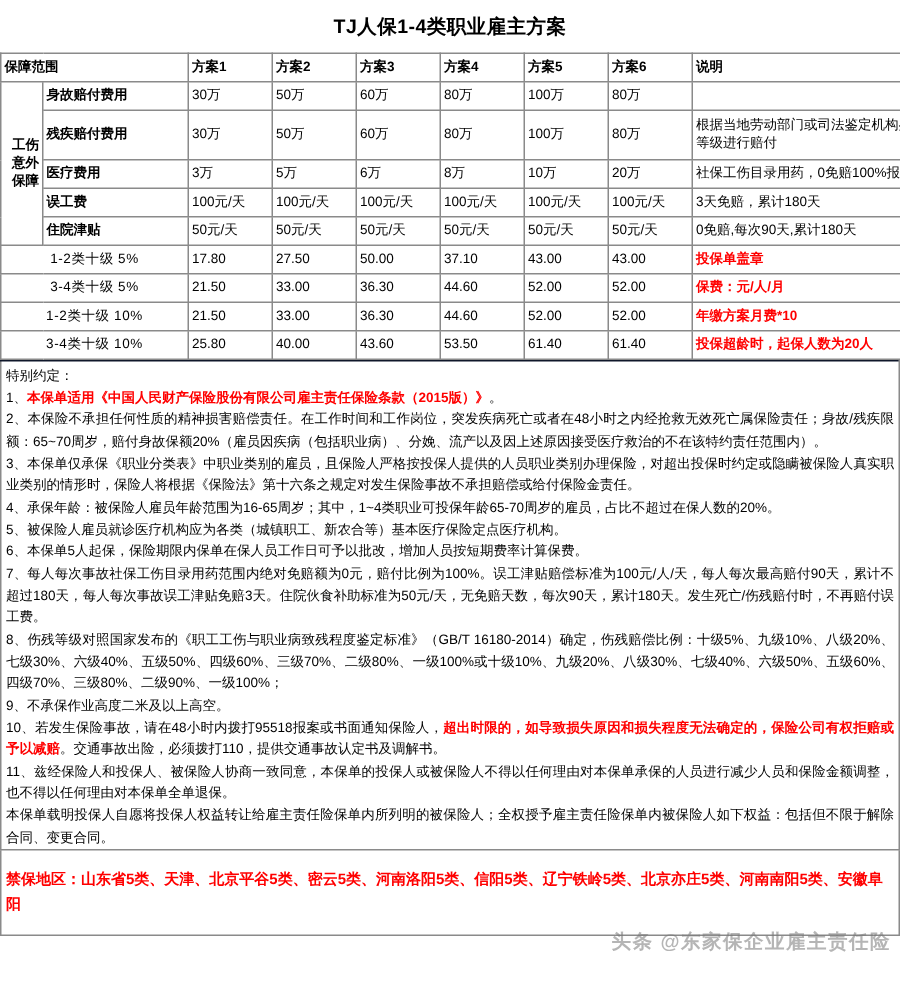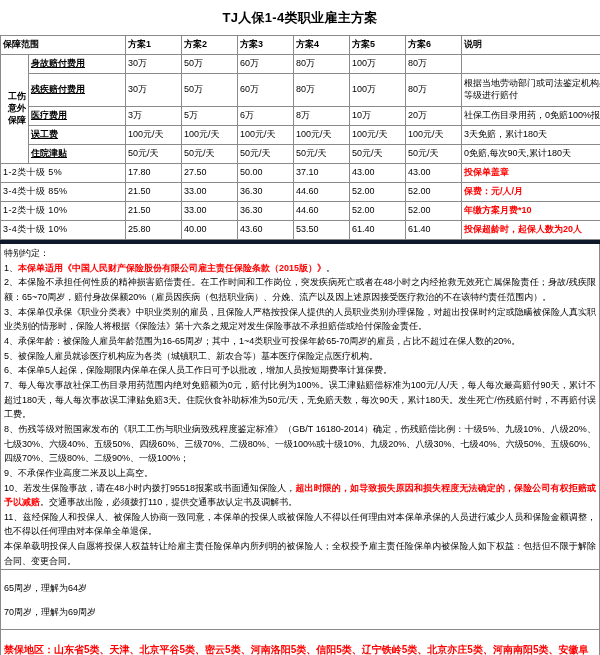--- a/index.html
+++ b/index.html
@@ -53,29 +53,29 @@
     height: 19px;
     margin-left: 32px;
   }
   .vmerge {
     font-weight: bold;
     text-align: right;
     font-size: 9.5px;
     line-height: 1.5;
     padding: 0 3px;
   }
-  .itemcell { font-weight: bold; text-decoration: underline; }
+  .itemcell { font-weight: bold; }
   .plancell { }
   .notecell { }
   .rowh-1 { height: 19px; }
   .rowh-2 { height: 33px; }
 
   
   .rate-label {
-    text-align: left;
+    text-align: center;
     font-size: 9.5px;
     letter-spacing: 0.4px;
   }
   .rate-val {
     text-align: left;
     font-size: 10px;
     padding-right: 3px;
   }
   .rate-note {
     color: #ff0000;
@@ -90,21 +90,21 @@
     table-layout: fixed;
   }
   .clause-table td {
     border: 1px solid #8a8a8a;
     border-top: none;
     font-size: 9px;
     padding: 2px 3px 1px 3px;
     line-height: 1.62;
     vertical-align: top;
   }
-  .clause-table td.first { border-top: 4px solid #0f172a; }
+  .clause-table td.first { border-top: 1px solid #0f172a; }
   .clause-body p {
     margin: 0 0 0 0;
     font-size: 9px;
     line-height: 1.63;
     text-align: justify;
   }
   .clause-body p.heading { margin-bottom: 0px; }
   .red { color: #ff0000; font-weight: bold; }
   .agenote { font-size: 9px; line-height: 1.6; }
   .banned {
@@ -216,21 +216,21 @@
         <td class="rate-label" colspan="2">1-2类十级 5%</td>
         <td class="rate-val">17.80</td>
         <td class="rate-val">27.50</td>
         <td class="rate-val">50.00</td>
         <td class="rate-val">37.10</td>
         <td class="rate-val">43.00</td>
         <td class="rate-val">43.00</td>
         <td class="rate-note">投保单盖章</td>
       </tr>
       <tr class="rowh-1">
-        <td class="rate-label" colspan="2">3-4类十级 85%</td>
+        <td class="rate-label" colspan="2">3-4类十级 5%</td>
         <td class="rate-val">21.50</td>
         <td class="rate-val">33.00</td>
         <td class="rate-val">36.30</td>
         <td class="rate-val">44.60</td>
         <td class="rate-val">52.00</td>
         <td class="rate-val">52.00</td>
         <td class="rate-note">保费：元/人/月</td>
       </tr>
       <tr class="rowh-1">
         <td class="rate-label" colspan="2">1-2类十级 10%</td>
@@ -271,26 +271,21 @@
               <p><span>8、</span><span>伤残等级对照国家发布的《职工工伤与职业病致残程度鉴定标准》（GB/T 16180-2014）确定，伤残赔偿比例：十级5%、九级10%、八级20%、七级30%、六级40%、五级50%、四级60%、三级70%、二级80%、一级100%或十级10%、九级20%、八级30%、七级40%、六级50%、五级60%、四级70%、三级80%、二级90%、一级100%；</span></p>
               <p><span>9、</span><span>不承保作业高度二米及以上高空。</span></p>
               <p><span>10、</span><span>若发生保险事故，请在48小时内拨打95518报案或书面通知保险人，</span><span class="red">超出时限的，如导致损失原因和损失程度无法确定的，保险公司有权拒赔或予以减赔</span><span>。交通事故出险，必须拨打110，提供交通事故认定书及调解书。</span></p>
               <p><span>11、</span><span>兹经保险人和投保人、被保险人协商一致同意，本保单的投保人或被保险人不得以任何理由对本保单承保的人员进行减少人员和保险金额调整，也不得以任何理由对本保单全单退保。</span></p>
               <p><span>本保单载明投保人自愿将投保人权益转让给雇主责任险保单内所列明的被保险人；全权授予雇主责任险保单内被保险人如下权益：包括但不限于解除合同、变更合同。</span></p>
             </div>
         </td>
       </tr>
       <tr>
         <td>
-          <p class="agenote">65周岁，理解为64岁</p>
-          <p class="agenote">70周岁，理解为69周岁</p>
-        </td>
-      </tr>
-      <tr>
-        <td>
           <p class="banned">禁保地区：山东省5类、天津、北京平谷5类、密云5类、河南洛阳5类、信阳5类、辽宁铁岭5类、北京亦庄5类、河南南阳5类、安徽阜阳</p>
 
         </td>
       </tr>
     </tbody>
   </table>
 
+  <div class="watermark">头条 @东家保企业雇主责任险</div>
 </div>
 
 </body></html>

